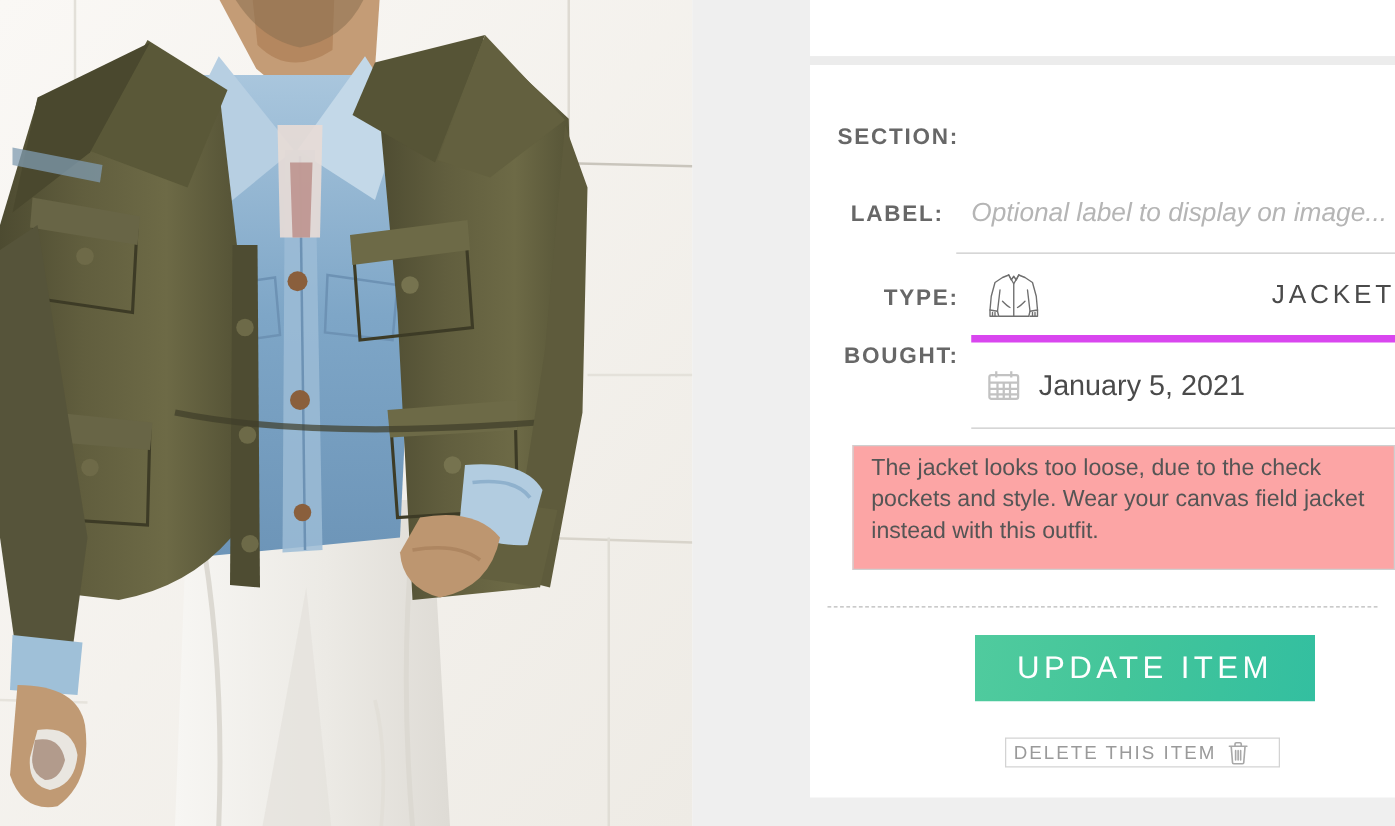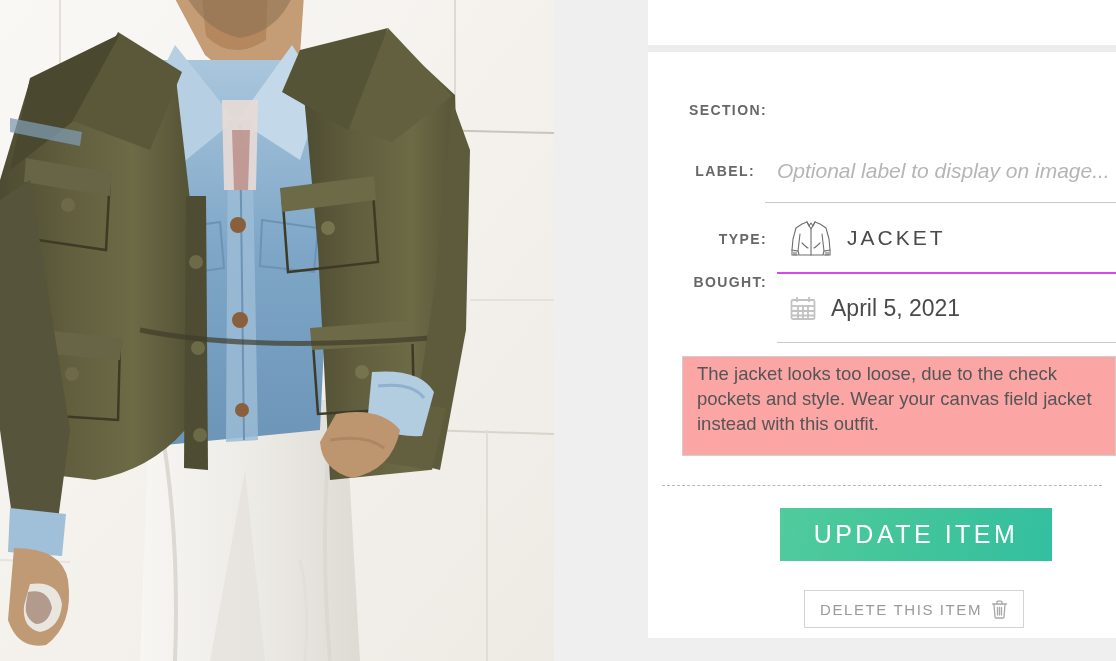--- a/index.html
+++ b/index.html
@@ -69,21 +69,21 @@
   .row {
     position: relative;
     display: flex;
     align-items: flex-start;
     padding-left: 22px;
   }
   .row-label {
     width: 107px;
     text-align: right;
     padding-right: 10px;
-    font-size: 14px;
+    font-size: 18px;
     font-weight: bold;
     letter-spacing: 1.4px;
     color: #676767;
     text-transform: uppercase;
     flex: none;
     white-space: nowrap;
   }
   .row-field {
     flex: 1;
     min-width: 0;
@@ -118,22 +118,23 @@
     font-style: italic;
     white-space: nowrap;
     overflow: hidden;
   }
 
   
   .row-type { height: 71px; align-items: center; }
   .row-type .row-field {
     height: 71px;
     display: flex; align-items: center;
-    border-bottom: 2px solid #d946ef;
+    border-bottom: 6px solid #d946ef;
     gap: 14px;
+    justify-content: space-between;
   }
   .type-name {
     font-size: 21px;
     letter-spacing: 3px;
     color: #4a4a4a;
     text-transform: uppercase;
   }
 
   
   .row-bought { height: 69px; align-items: flex-start; }
@@ -188,30 +189,29 @@
     letter-spacing: 3.5px;
     cursor: pointer;
     text-transform: uppercase;
     line-height: 53px;
     padding: 0;
     text-align: center;
   }
   .btn-delete {
     position: absolute;
     left: 156px; top: 538px;
-    width: 220px; height: 38px;
+    width: 220px; height: 24px;
     background: #ffffff;
     border: 1px solid #d3d3d3;
     color: #9a9a9a;
     font-size: 15px;
     letter-spacing: 1.6px;
     cursor: pointer;
     display: flex;
     align-items: center;
-    justify-content: center;
     gap: 9px;
     text-transform: uppercase;
     font-family: "Liberation Sans", sans-serif;
   }
   .icon { display: inline-block; line-height: 0; flex: none; }
 </style>
 </head>
 <body>
 
 <div class="app">
@@ -393,21 +393,21 @@
             <svg width="28" height="28" viewBox="0 0 28 28" xmlns="http://www.w3.org/2000/svg">
               <g fill="none" stroke="#c2c2c2" stroke-width="1.8">
                 <rect x="2.5" y="6" width="23" height="19" rx="1.5"></rect>
                 <path d="M2.5 12 H25.5"></path>
                 <path d="M8 3 v5 M20 3 v5"></path>
                 <path d="M9 12 v13 M14 12 v13 M19 12 v13"></path>
                 <path d="M2.5 17 H25.5 M2.5 21.5 H25.5"></path>
               </g>
             </svg>
           </span>
-          <span class="date-text">April 5, 2021</span>
+          <span class="date-text">January 5, 2021</span>
         </div>
       </div>
 
       <div class="row row-note">
         <div class="row-field">
           <div class="note-box">The jacket looks too loose, due to the check pockets and style. Wear your canvas field jacket instead with this outfit.</div>
         </div>
       </div>
 
     </div>

